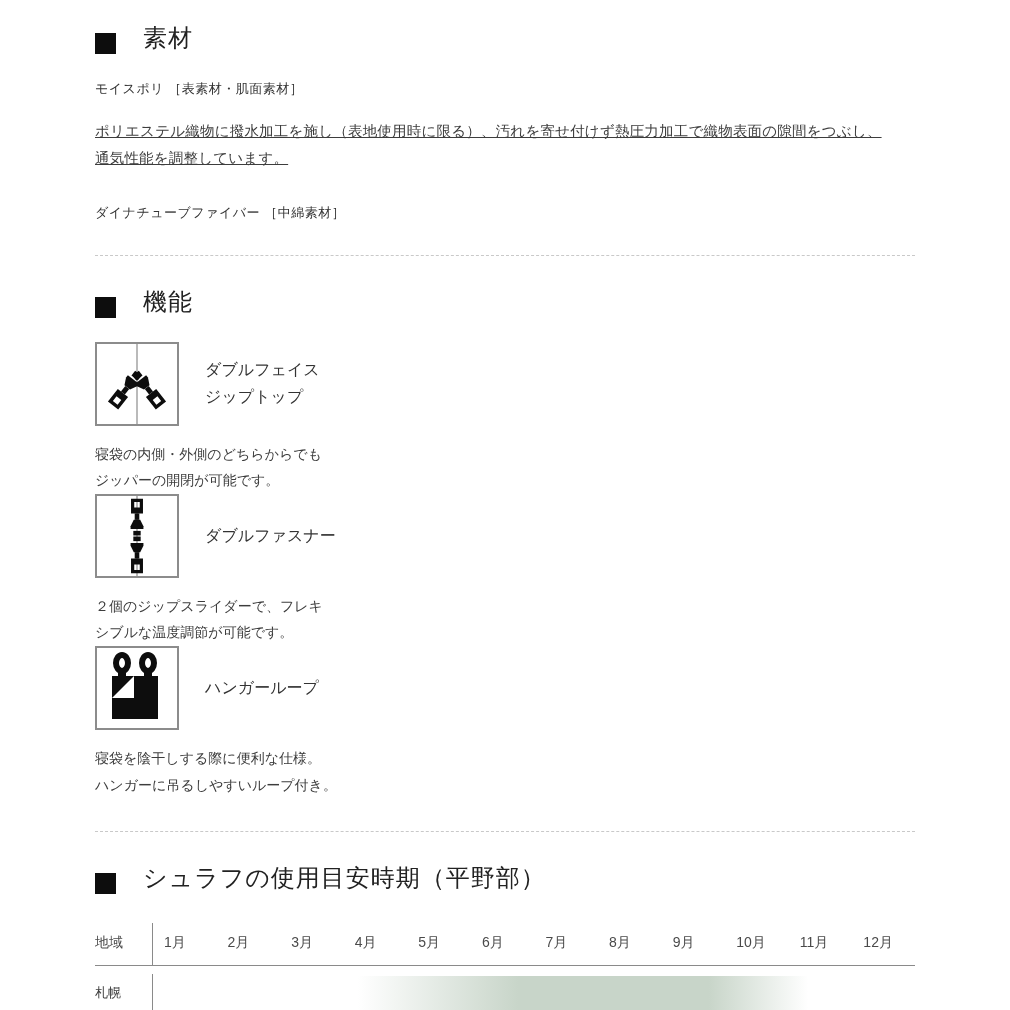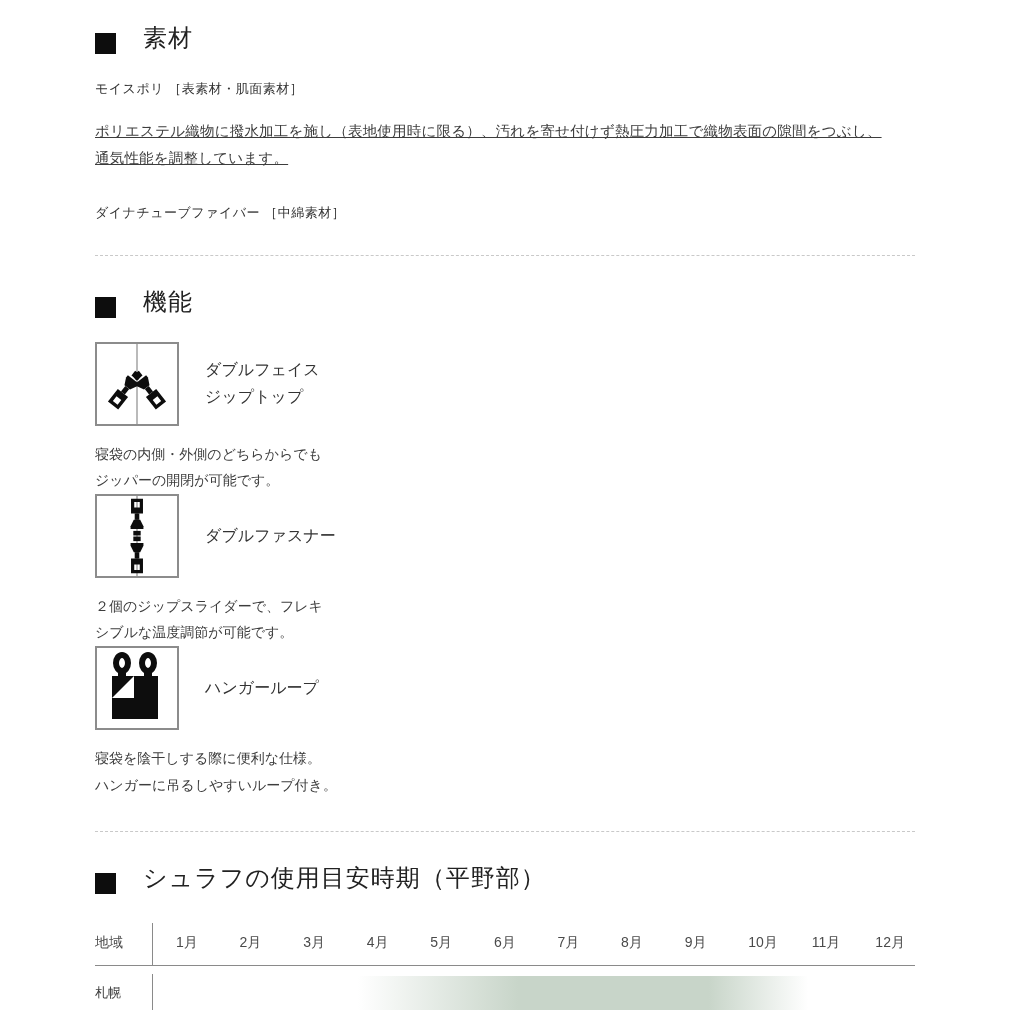--- a/index.html
+++ b/index.html
@@ -29,21 +29,21 @@
   .icon-box svg { display:block; }
   .feature-label { font-size:16px; line-height:1.65; color:#333; white-space:pre-line; }
   .feature-desc { font-size:14px; line-height:1.9; color:#3d3d3d; margin:15px 0 0; white-space:pre-line; }
 
   
   .chart { margin-top:26px; }
   .chart-header { display:flex; height:46px; border-bottom:1px solid #8a8a8a; }
   .region-col { width:57px; flex:none; display:flex; align-items:center; font-size:14px; color:#4a4a4a; }
   .months { flex:1; display:flex; position:relative; }
   .months::before { content:""; position:absolute; left:0; top:3px; bottom:0; width:1px; background:#8a8a8a; }
-  .month { flex:1; display:flex; align-items:center; padding-left:24px; font-size:14px; color:#4a4a4a; }
+  .month { flex:1; display:flex; align-items:center; padding-left:12px; font-size:14px; color:#4a4a4a; }
   .chart-row { display:flex; height:55px; border-bottom:1px solid #8a8a8a; }
   .chart-row:last-child { border-bottom:2px solid #9a9a9a; }
   .row-label { width:57px; flex:none; display:flex; align-items:center; font-size:13px; color:#3d3d3d; }
   .bar-area { flex:1; position:relative; display:flex; align-items:center; }
   .bar-area::before { content:""; position:absolute; left:0; top:8px; bottom:8px; width:1px; background:#8a8a8a; }
   .bar { height:35px; width:100%; }
 
   
   .footnotes { margin-top:12px; }
   .footnote { font-size:12.5px; color:#555; line-height:1.9; margin:0; letter-spacing:0.2px; }

